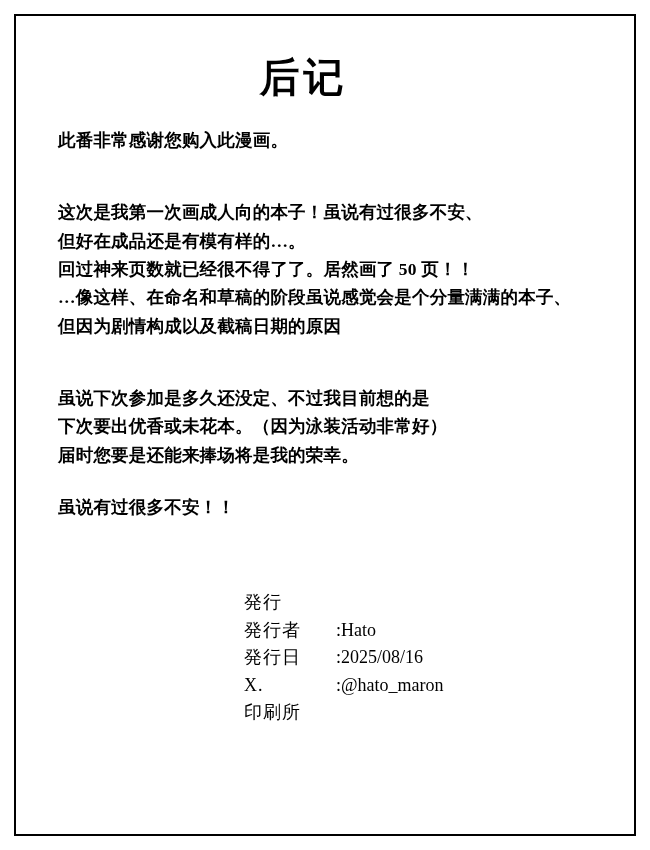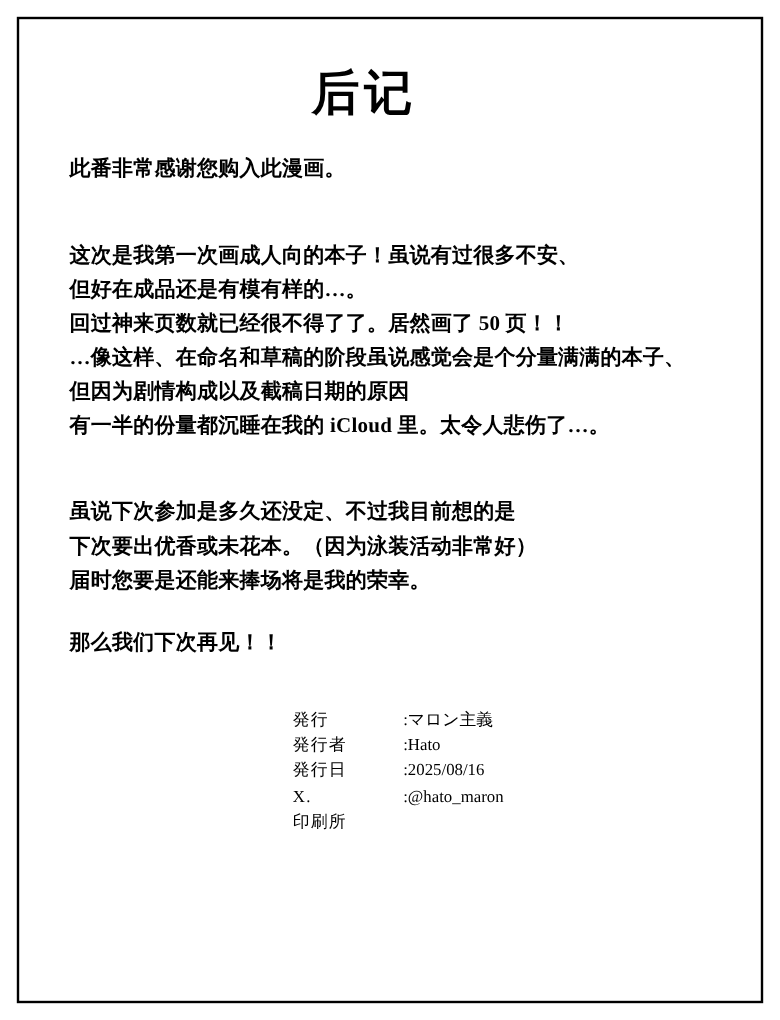--- a/index.html
+++ b/index.html
@@ -56,23 +56,23 @@
     letter-spacing: 0.2px;
   }
   .para .line {
     display: block;
     white-space: pre;
   }
   .gap-lg { height: 44px; }
   .gap-sm { height: 24px; }
 
   .colophon {
-    margin-top: 40px;
+    margin-top: 68px;
     padding-left: 186px;
-    font-size: 14px;
+    font-size: 18px;
     line-height: 1.52;
   }
   .colo-row {
     display: flex;
     align-items: baseline;
     white-space: pre;
   }
   .colo-label {
     width: 92px;
     flex: 0 0 92px;
@@ -96,41 +96,39 @@
     </div>
 
     <div class="gap-lg"></div>
 
     <div class="para">
       <span class="line">这次是我第一次画成人向的本子！虽说有过很多不安、</span>
       <span class="line">但好在成品还是有模有样的…。</span>
       <span class="line">回过神来页数就已经很不得了了。居然画了 50 页！！</span>
       <span class="line">…像这样、在命名和草稿的阶段虽说感觉会是个分量满满的本子、</span>
       <span class="line">但因为剧情构成以及截稿日期的原因</span>
-      <span class="line">有一半的份量都沉睡在我的 iCloud 里。太令人悲伤了…。</span>
     </div>
 
     <div class="gap-lg"></div>
 
     <div class="para">
       <span class="line">虽说下次参加是多久还没定、不过我目前想的是</span>
       <span class="line">下次要出优香或未花本。（因为泳装活动非常好）</span>
       <span class="line">届时您要是还能来捧场将是我的荣幸。</span>
     </div>
 
     <div class="gap-sm"></div>
 
     <div class="para">
-      <span class="line">那么我们下次再见！！</span>
+      <span class="line">虽说有过很多不安！！</span>
     </div>
 
     <div class="colophon">
       <div class="colo-row">
         <span class="colo-label">発行</span>
-        <span class="colo-value">:マロン主義</span>
       </div>
       <div class="colo-row">
         <span class="colo-label">発行者</span>
         <span class="colo-value">:Hato</span>
       </div>
       <div class="colo-row">
         <span class="colo-label">発行日</span>
         <span class="colo-value">:2025/08/16</span>
       </div>
       <div class="colo-row">

